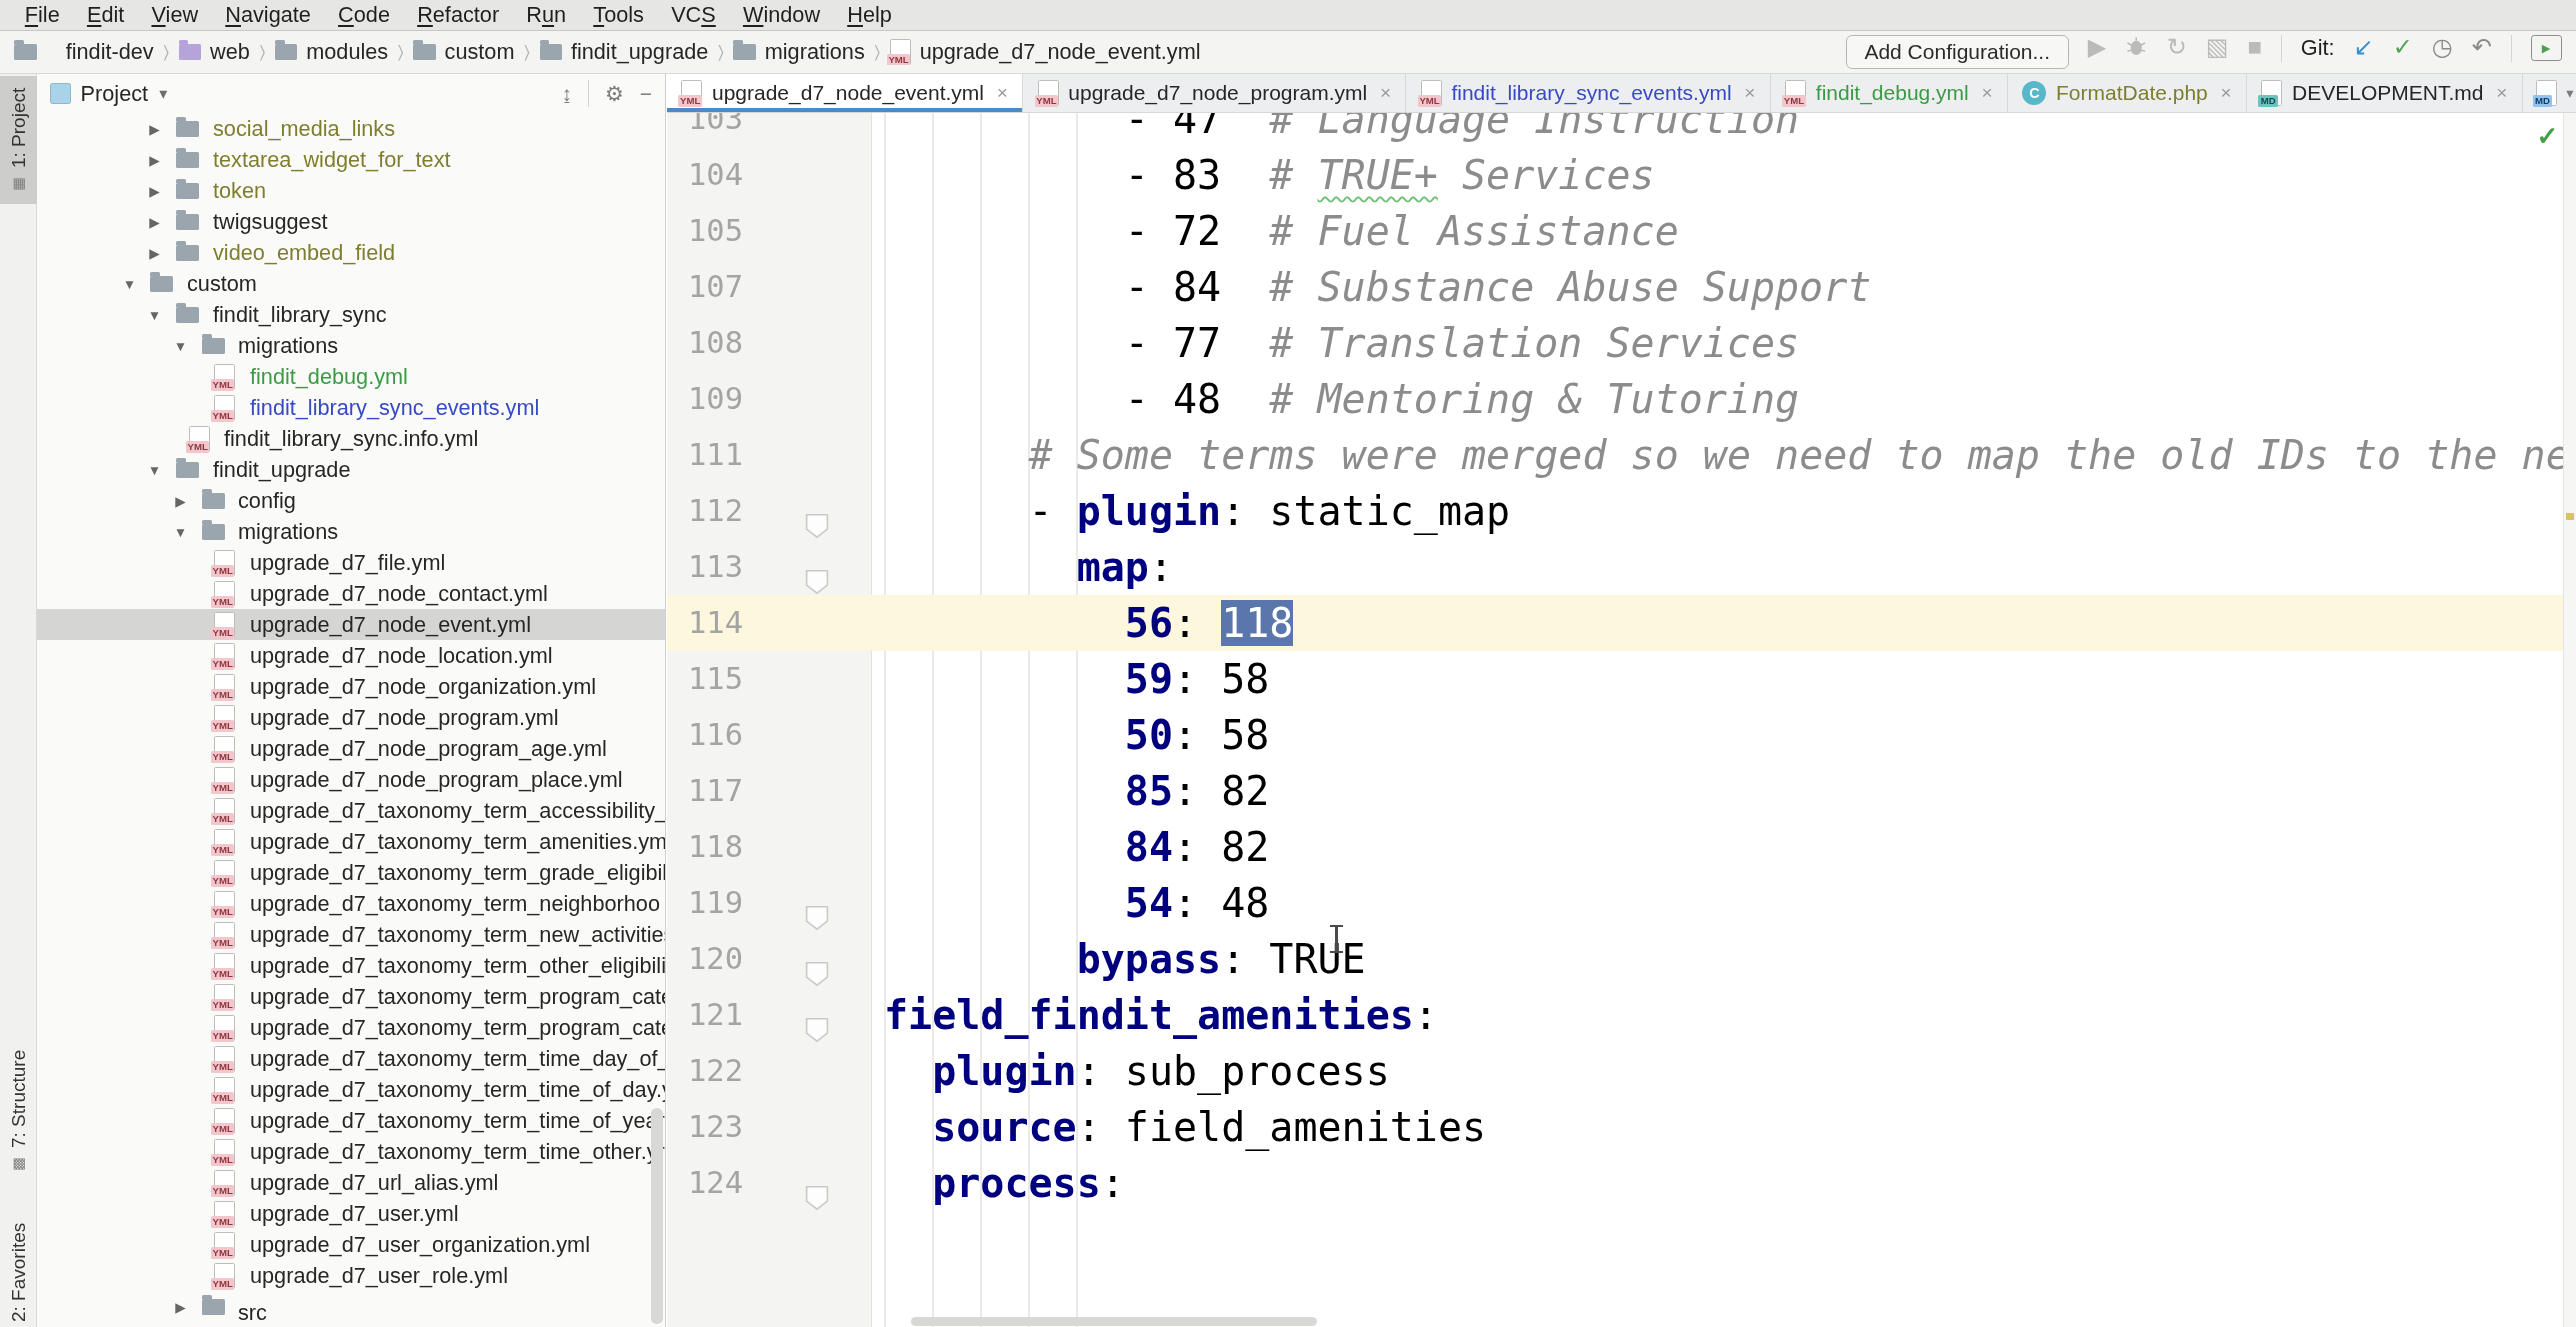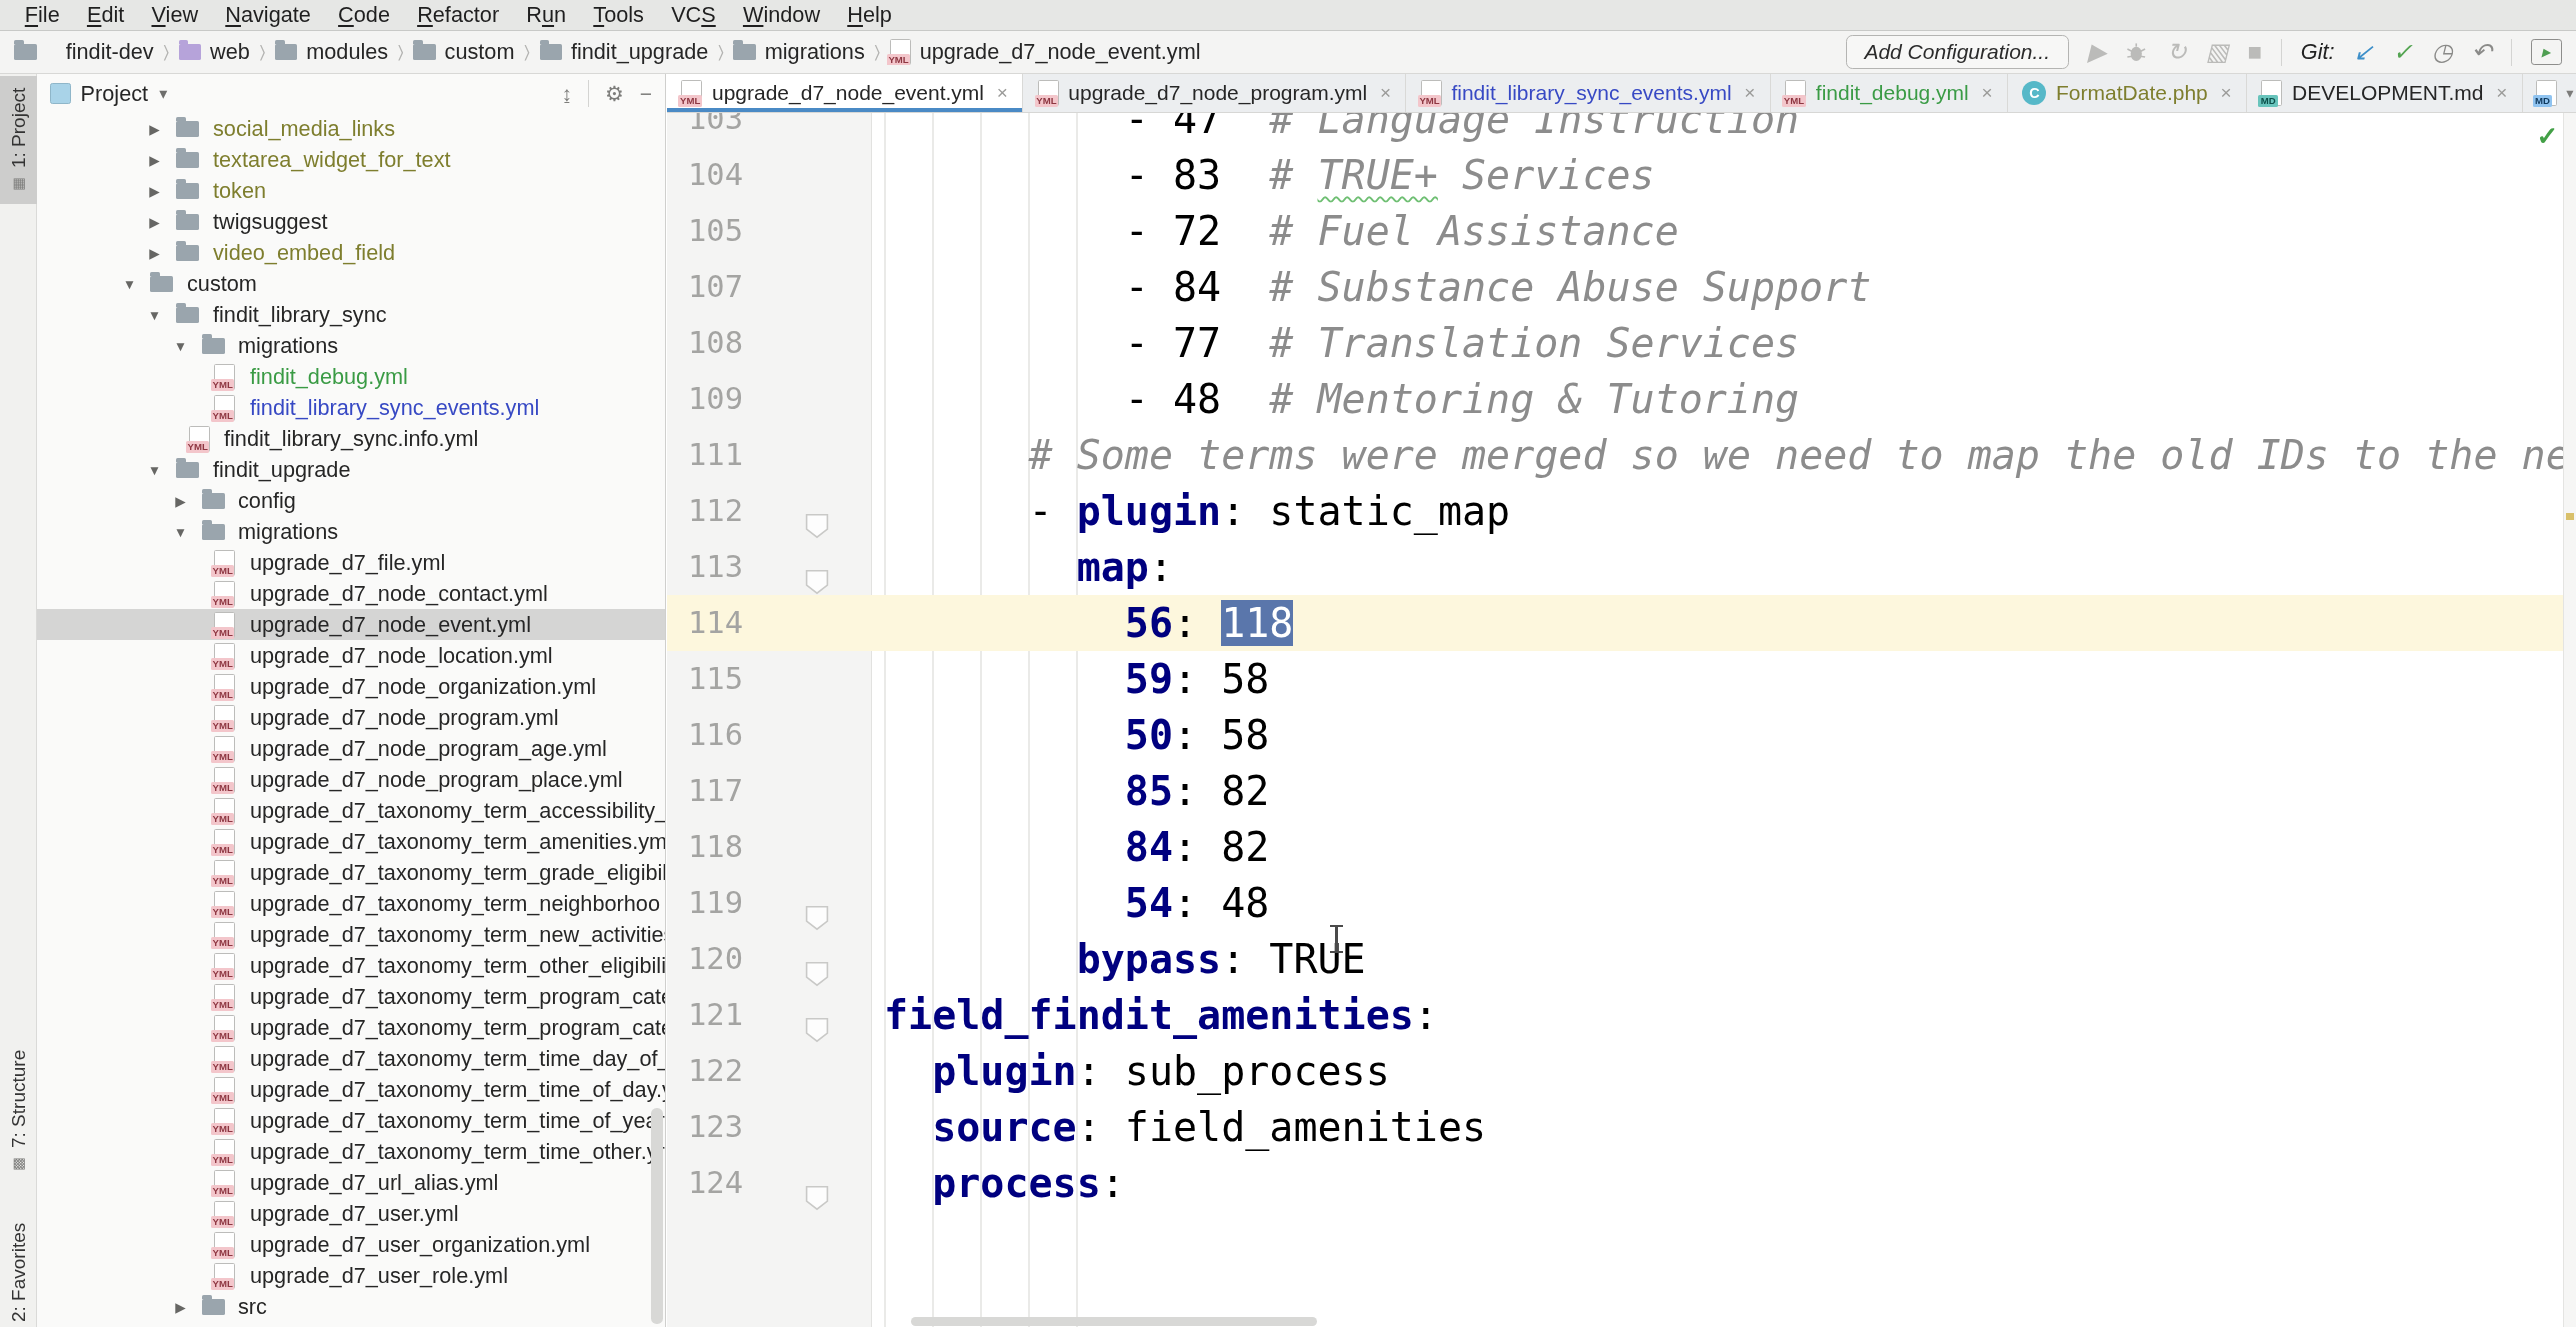--- a/index.html
+++ b/index.html
@@ -21,21 +21,21 @@
   .fi::before{content:"";position:absolute;top:-4px;left:0;width:9.6px;height:4px;background:inherit;border-radius:1.6px 1.6px 0 0;}
   .fi.purple{background:#b6a3da;}
   .ymlico{display:inline-block;width:19px;height:24px;background:#fff;border:1.6px solid #bcbcba;border-radius:1.6px;position:relative;flex:none;}
   .ymlico::after{content:"YML";position:absolute;bottom:-2.4px;left:-4px;background:#f3c6cb;color:#8e3742;font-size:9.6px;font-weight:bold;line-height:12px;padding:0 1.6px;border-radius:1.6px;font-family:"Liberation Sans",sans-serif;font-style:normal;}
   .mdico{display:inline-block;width:19px;height:24px;background:#fff;border:1.6px solid #bcbcba;border-radius:1.6px;position:relative;flex:none;}
   .mdico::after{content:"MD";position:absolute;bottom:-2.4px;left:-4px;background:#68c4bc;color:#0c4f4a;font-size:9.6px;font-weight:bold;line-height:12px;padding:0 2.4px;border-radius:1.6px;font-family:"Liberation Sans",sans-serif;font-style:normal;}
   .mdico.hl::after{background:#8fc3f0;color:#103a5e;}
   .phpico{display:inline-flex;width:24px;height:24px;border-radius:50%;background:#56b8c8;color:#fff;font-size:14.4px;font-weight:bold;align-items:center;justify-content:center;flex:none;}
   .phpico::after{content:"C";}
 
-  #nav-right{margin-left:auto;display:flex;align-items:center;gap:19px;flex:none;font-style:italic;}
+  #nav-right{margin-left:auto;display:flex;align-items:flex-start;gap:19px;flex:none;}
   .add-config{border:0.8px solid #b4b4b2;border-radius:6.4px;padding:4px 17.7px;font-size:21px;color:#2b2b2b;background:#f7f7f6;white-space:nowrap;}
   .tbico{font-size:24px;color:#bbbbb9;line-height:1;}
   .tbico.blue{color:#3d8fc9;}
   .tbico.green{color:#53a451;}
   .tbico.dark{color:#8a8a88;}
   .vsep{width:0.8px;height:27px;background:#d4d4d2;}
   .git-label{font-size:21.7px;color:#222;}
   .term-box{width:29px;height:24px;border:1.6px solid #8d8d8b;border-radius:3.2px;display:flex;align-items:center;justify-content:center;font-size:11.2px;color:#4f9e52;}
 
   
@@ -362,21 +362,21 @@
           <span class="ymlico tico" style="left: 177px;"></span>
           <span class="tlabel" style="left: 213px;">upgrade_d7_user_organization.yml</span>
         </div>
         <div class="trow">
           <span class="ymlico tico" style="left: 177px;"></span>
           <span class="tlabel" style="left: 213px;">upgrade_d7_user_role.yml</span>
         </div>
         <div class="trow">
           <span class="tarrow" style="left: 134px;">▶</span>
           <span class="fi tico" style="left: 165px;"></span>
-          <span class="tlabel" style="left: 201px;">src</span>
+          <span class="tlabel" style="left: 201px; margin-top: 6px;">src</span>
         </div>
       </div>
     <div id="tree-vscroll"></div>
   </div>
 
   <div id="editor">
     <div id="tabbar">
       <div id="tabs" style="display:flex;align-items:stretch;">
           <div class="etab active">
             <span class="ymlico"></span>

